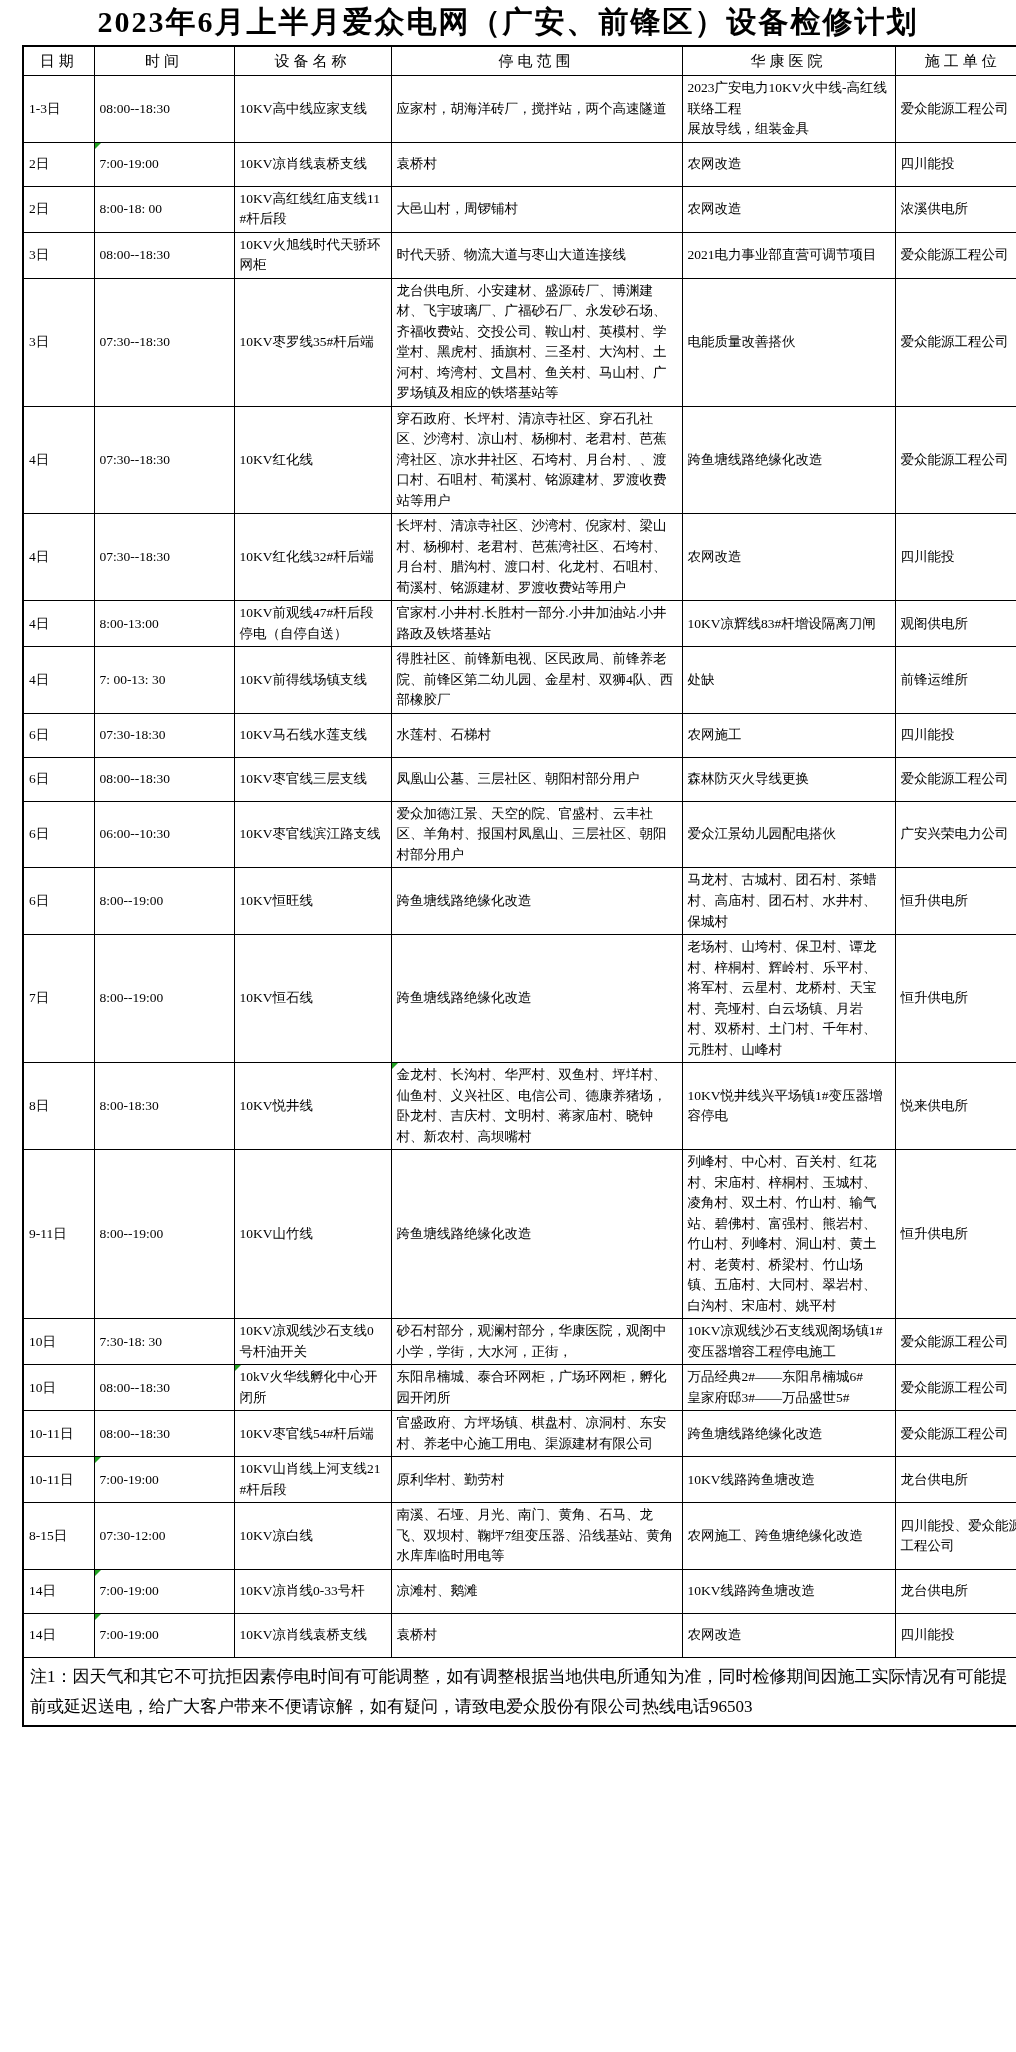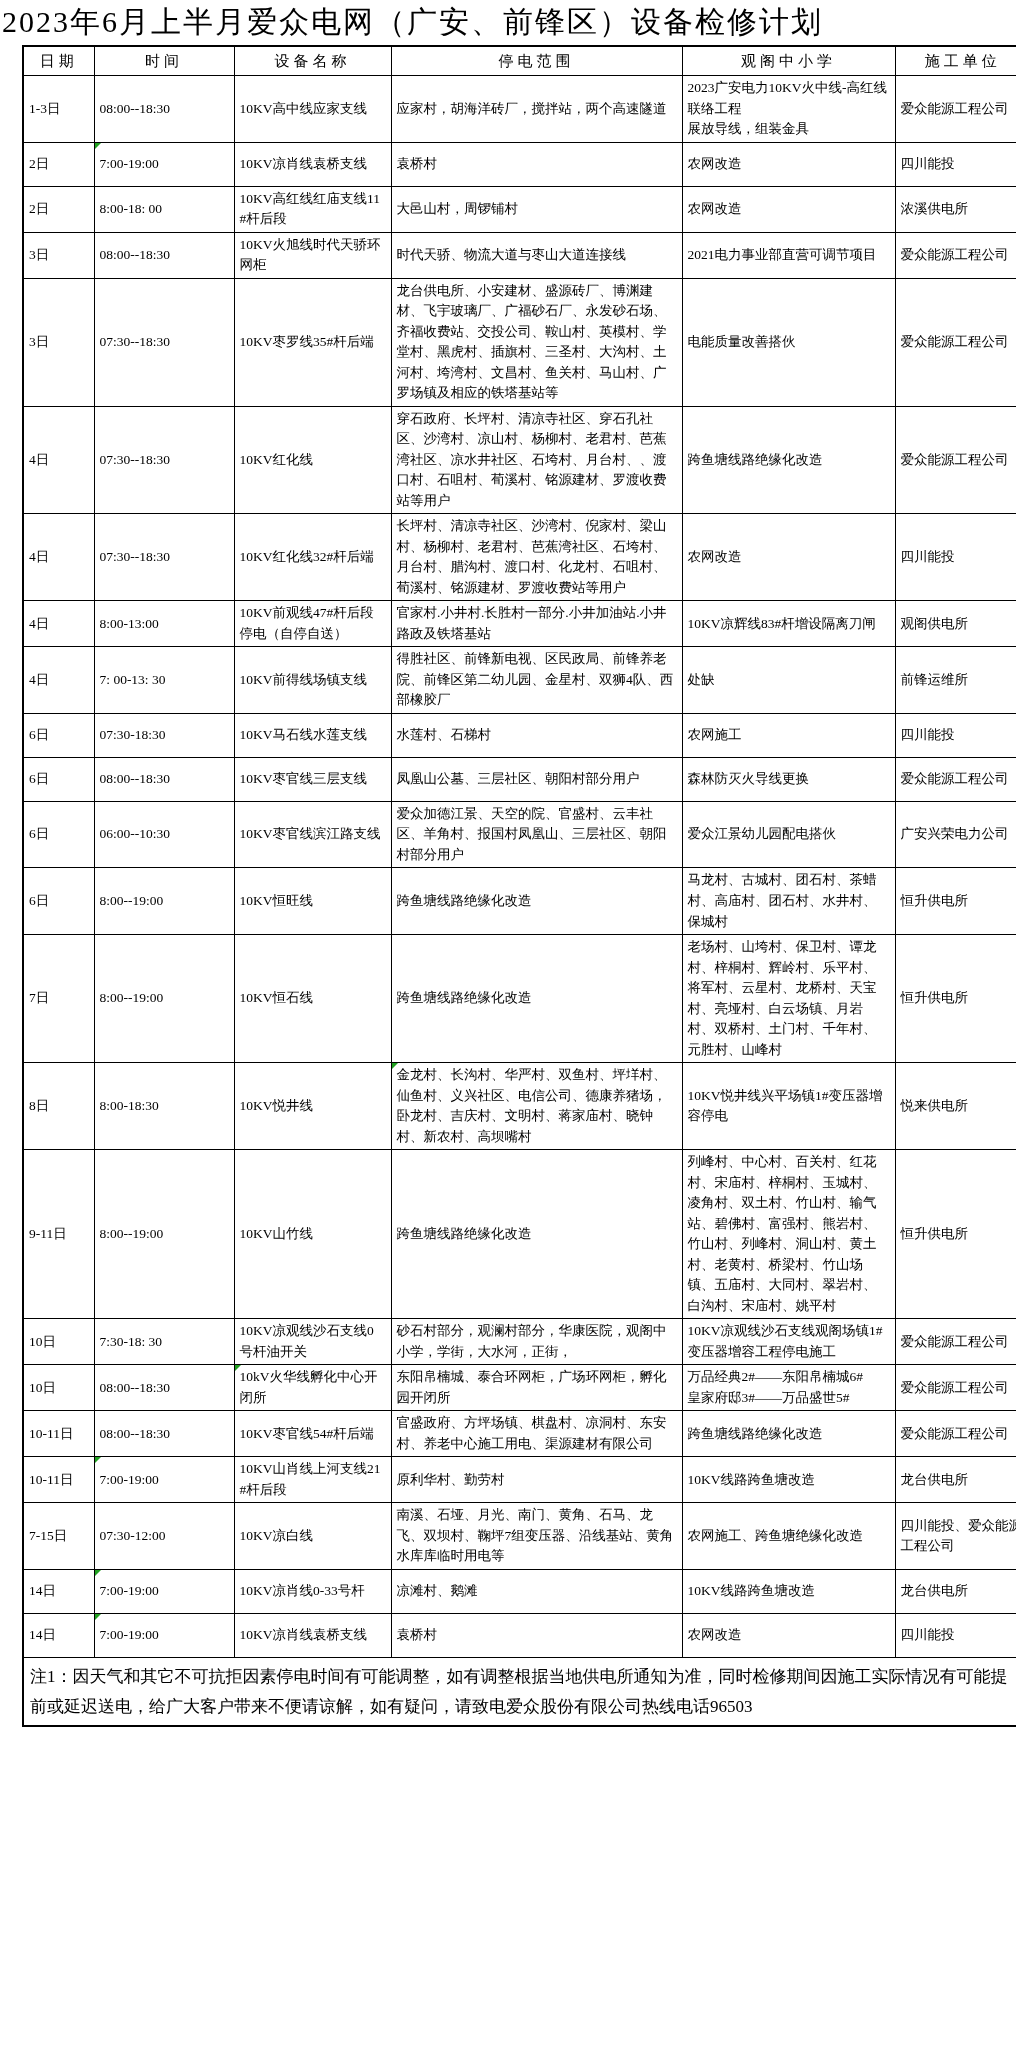--- a/index.html
+++ b/index.html
@@ -2,22 +2,23 @@
 <html lang="zh"><head>
 <meta charset="utf-8">
 <style>
   html,body { margin:0; padding:0; background:#ffffff; color:#000; }
   body {
     width:1016px;
     font-family:"Liberation Serif","DejaVu Serif",serif;
   }
   .page { width:1012px; margin:0 auto; }
   .title {
+    text-align:center;
     font-size:30px;
-    font-weight:normal;
+    font-weight:bold;
     letter-spacing:2px;
     padding:5px 0 7px 0;
     line-height:1.1;
   }
   table.sched {
     width:1008px;
     margin:0 20px;
     border-collapse:collapse;
     table-layout:fixed;
     border:2px solid #000;
@@ -76,21 +77,21 @@
       <col style="width:291px">
       <col style="width:213px">
       <col style="width:136px">
     </colgroup>
     <thead>
       <tr>
           <th>日期</th>
           <th>时间</th>
           <th>设备名称</th>
           <th>停电范围</th>
-          <th>观阁中小学</th>
+          <th>华康医院</th>
           <th>施工单位</th>
         </tr>
     </thead>
     <tbody>
         <tr>
           <td class="c-date">1-3日</td>
           <td class="c-time">08:00--18:30</td>
           <td class="c-device">10KV高中线应家支线</td>
           <td class="c-scope">应家村，胡海洋砖厂，搅拌站，两个高速隧道</td>
           <td class="c-reason">2023广安电力10KV火中线-高红线联络工程
@@ -244,21 +245,21 @@
         </tr>
         <tr>
           <td class="c-date">10-11日</td>
           <td class="c-time gm">7:00-19:00</td>
           <td class="c-device">10KV山肖线上河支线21#杆后段</td>
           <td class="c-scope">原利华村、勤劳村</td>
           <td class="c-reason">10KV线路跨鱼塘改造</td>
           <td class="c-unit">龙台供电所</td>
         </tr>
         <tr>
-          <td class="c-date">7-15日</td>
+          <td class="c-date">8-15日</td>
           <td class="c-time">07:30-12:00</td>
           <td class="c-device">10KV凉白线</td>
           <td class="c-scope">南溪、石垭、月光、南门、黄角、石马、龙飞、双坝村、鞠坪7组变压器、沿线基站、黄角水库库临时用电等</td>
           <td class="c-reason">农网施工、跨鱼塘绝缘化改造</td>
           <td class="c-unit">四川能投、爱众能源工程公司</td>
         </tr>
         <tr>
           <td class="c-date">14日</td>
           <td class="c-time gm">7:00-19:00</td>
           <td class="c-device">10KV凉肖线0-33号杆</td>

